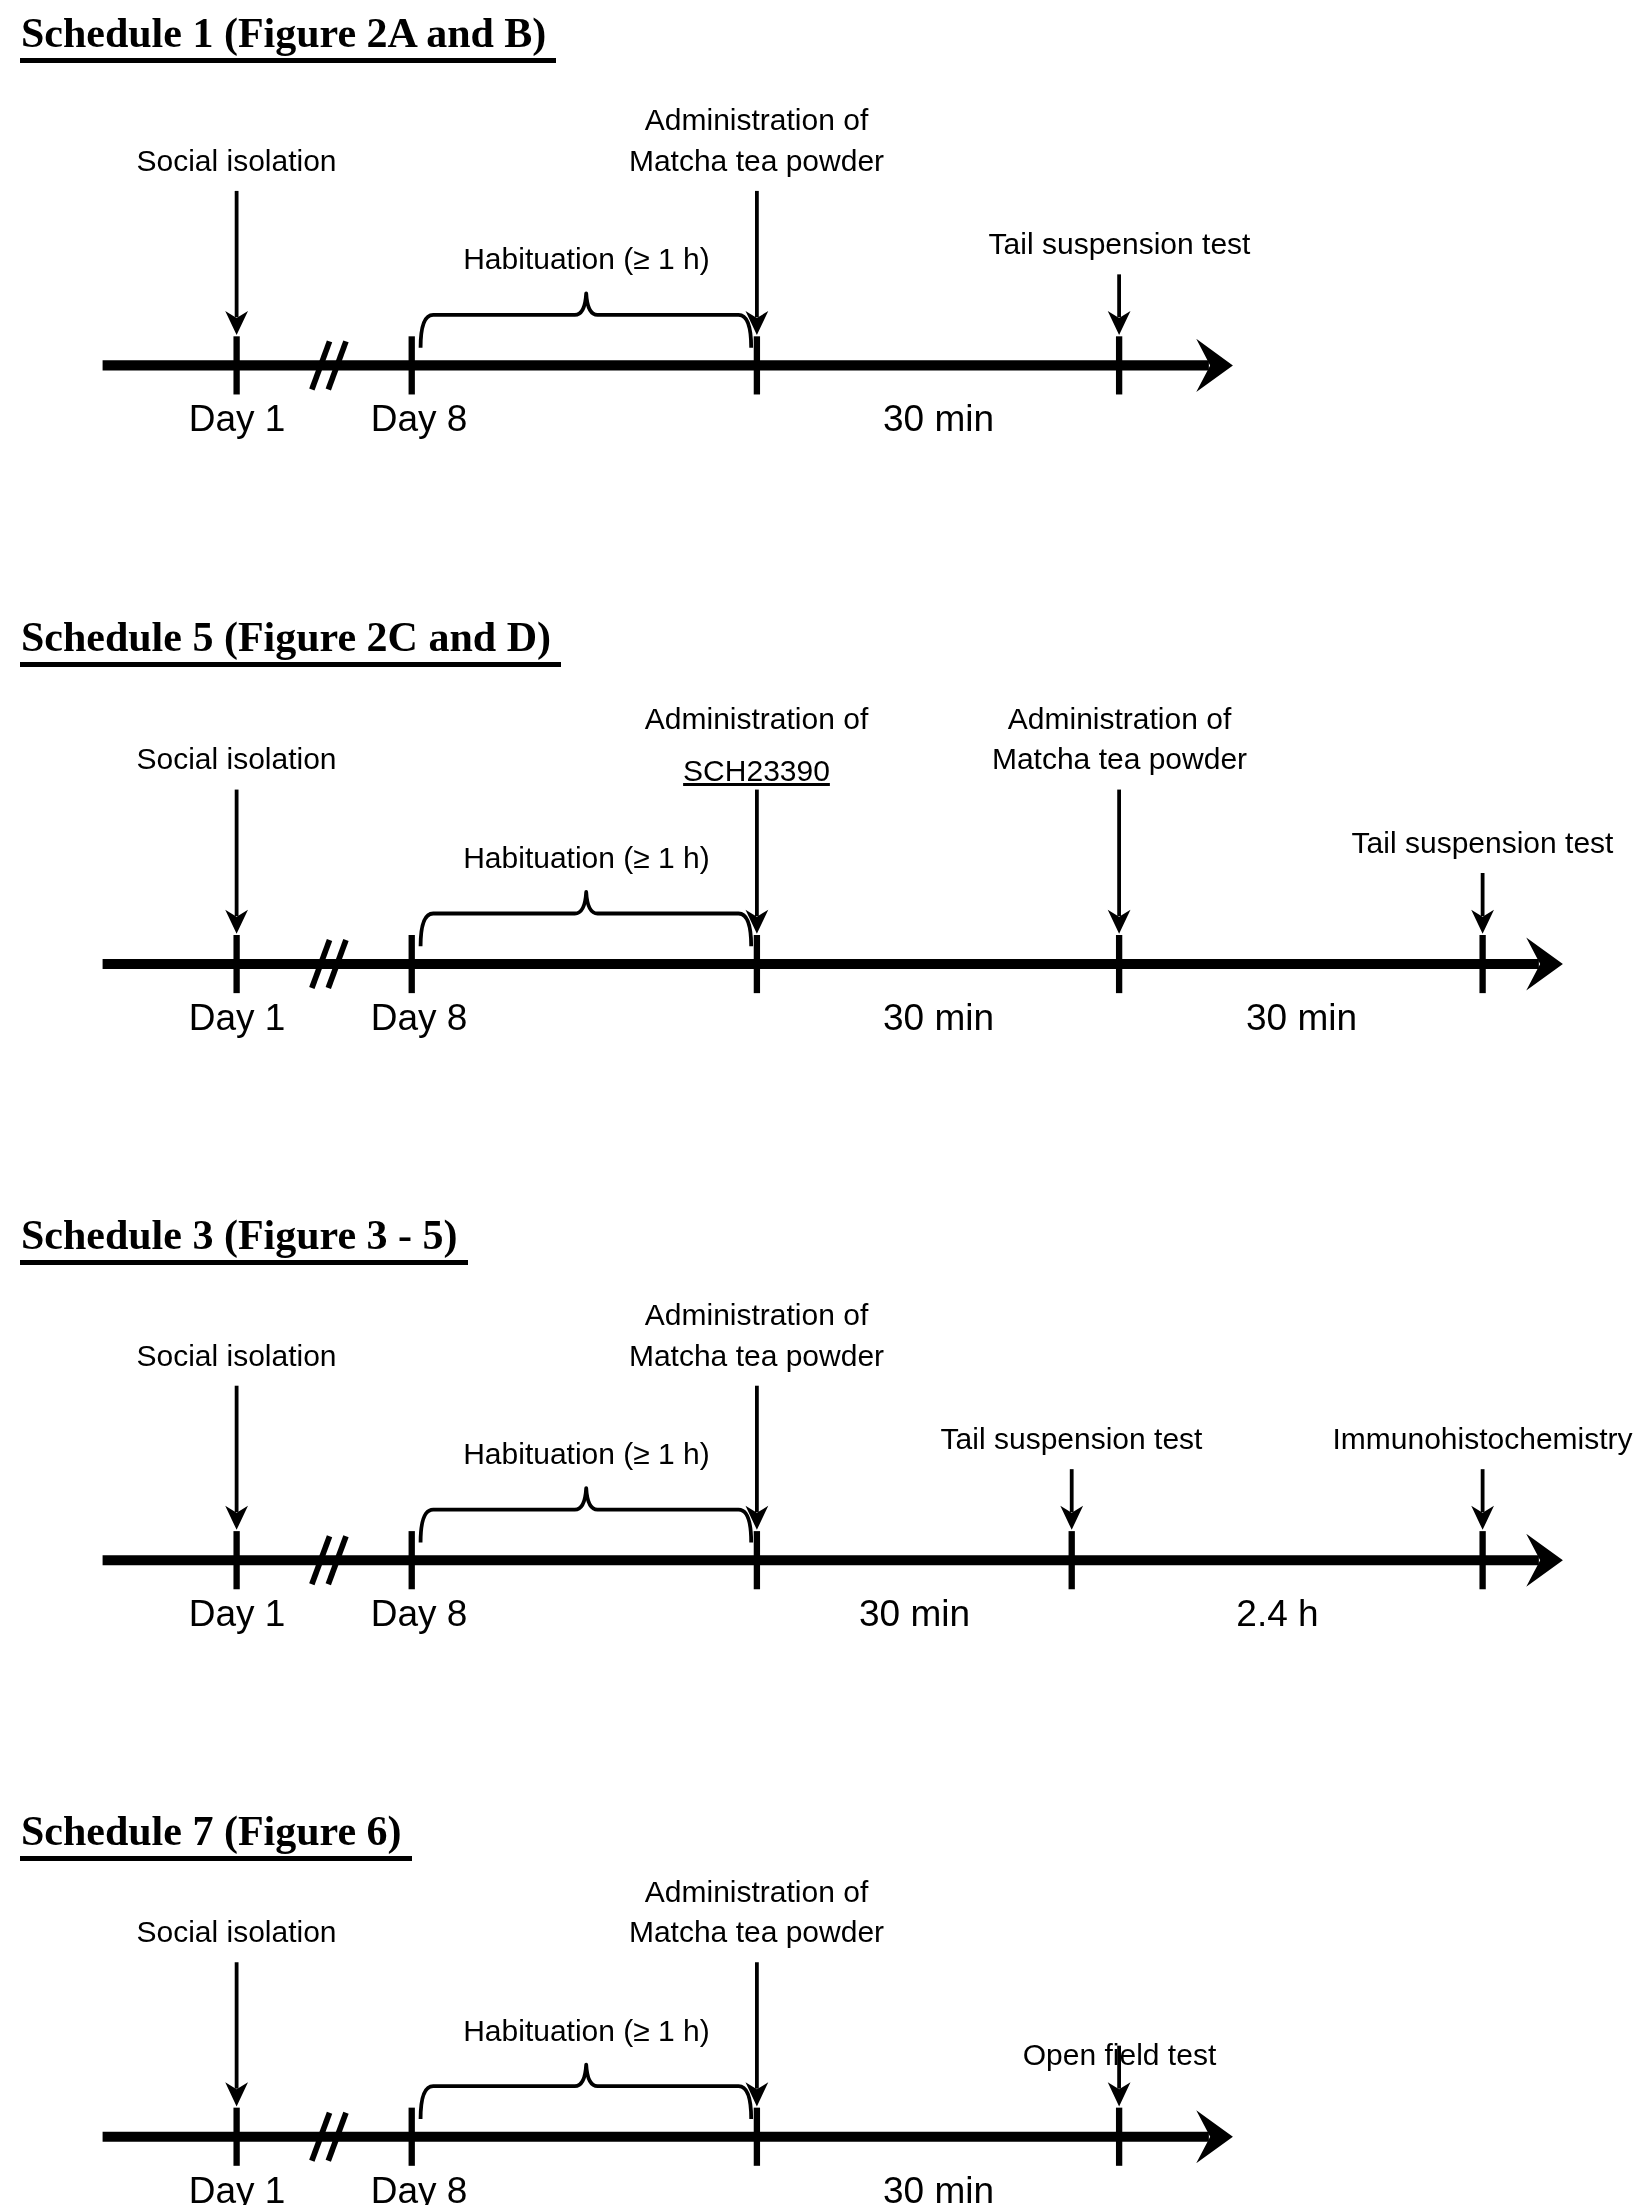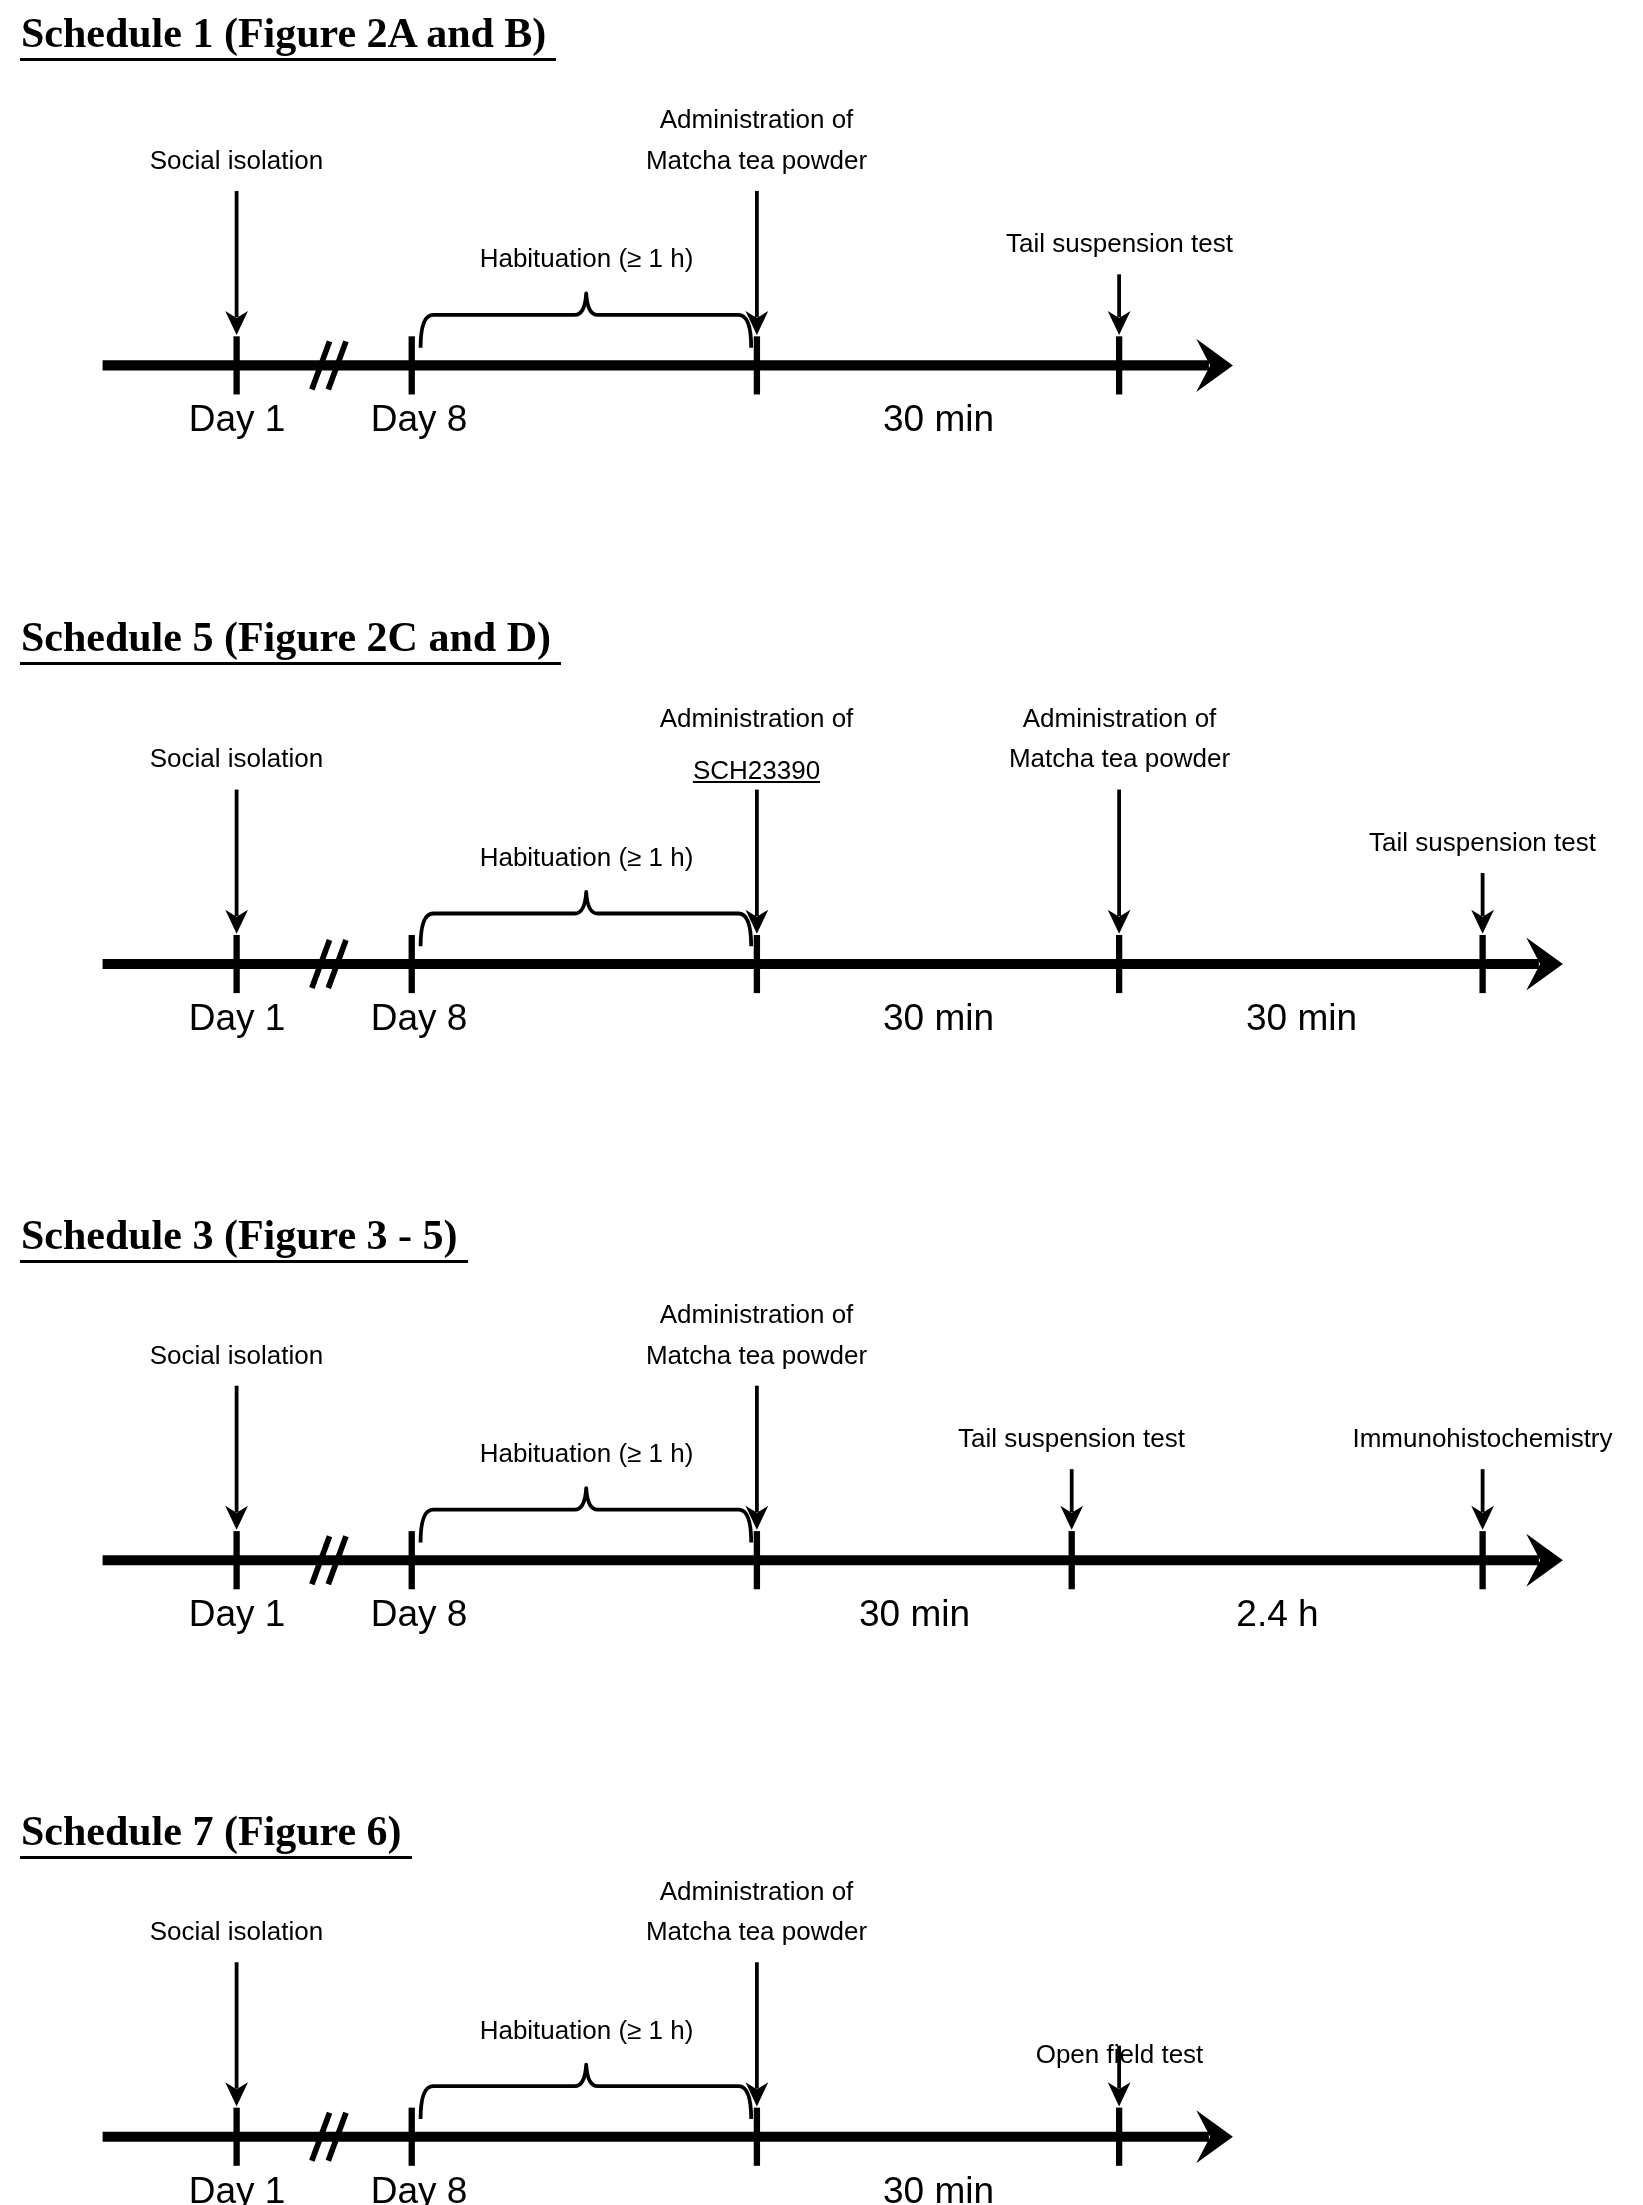--- a/index.html
+++ b/index.html
@@ -14,38 +14,38 @@
   }
   .sch-title {
     position: absolute;
     left: 19.6px;
     margin: 0;
     font-family: "Liberation Serif", serif;
     font-weight: bold;
     font-size: 42px;
     line-height: 1.05;
     color: #000;
-    border-bottom: 3px solid #000000;
+    border-bottom: 5px solid #000000;
     padding: 0 10px 2.5px 1.3px;
     white-space: nowrap;
   }
   #diagram {
     position: absolute;
     left: 0; top: 0;
     width: 1644px;
     height: 2205px;
   }
   #labels { position: absolute; left: 0; top: 0; width: 1644px; height: 2205px; }
   .lbl {
     position: absolute;
     text-align: center;
     white-space: nowrap;
     color: #000;
   }
-  .evt-line, .hab-lbl { font-size: 26px; line-height: 37px; }
+  .evt-line, .hab-lbl { font-size: 30px; line-height: 37px; }
   .tm-lbl { font-size: 37px; line-height: 34px; }
 </style>
 </head>
 <body>
 
 <div class="page">
   <svg id="diagram" viewBox="0 0 2600 3488">
       <g>
         <line x1="162" y1="578" x2="1912" y2="578" stroke="#000000" stroke-width="16"></line>
         <polygon points="1950,578 1892,536 1914,578 1892,620" fill="#000000"></polygon>

